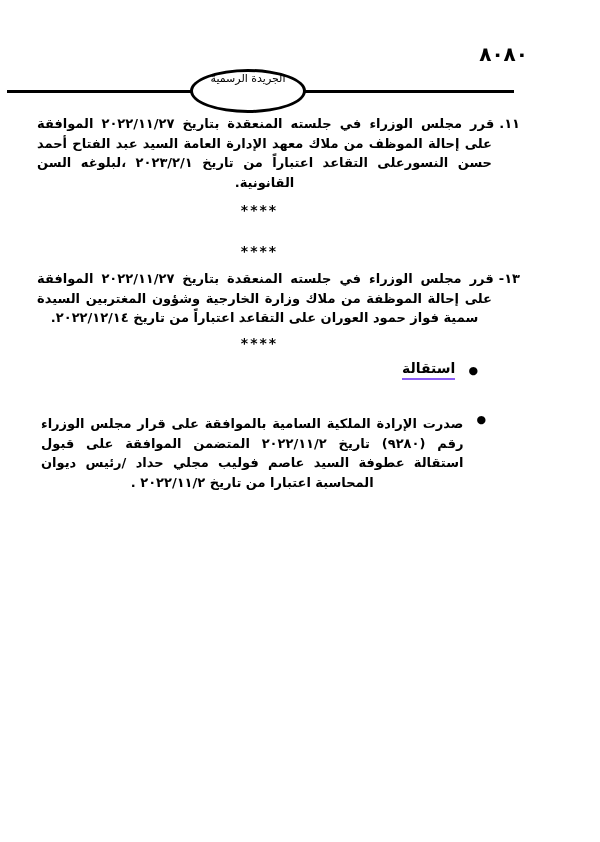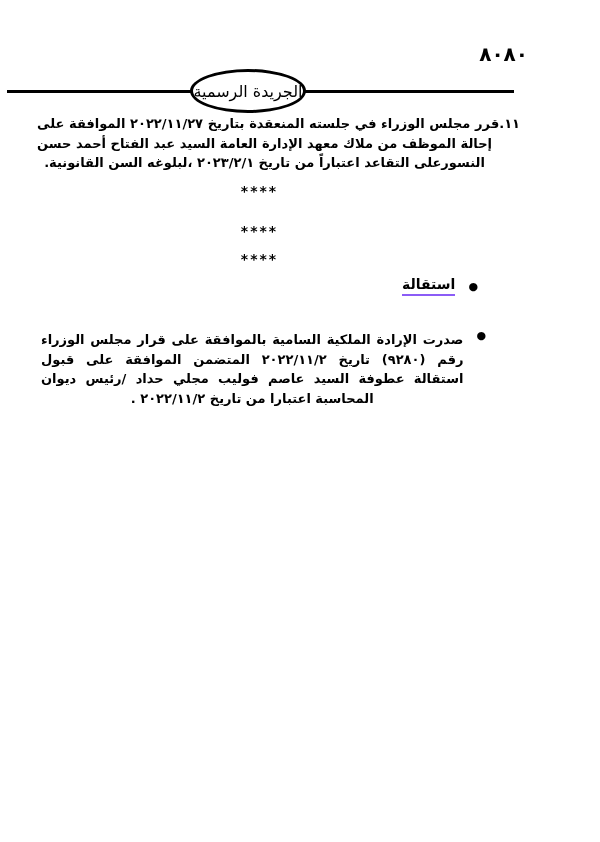--- a/index.html
+++ b/index.html
@@ -40,23 +40,22 @@
     position: absolute;
     top: 69px;
     left: 225px;
     width: 116px;
     height: 44px;
     box-sizing: border-box;
     border: 3px solid #000000;
     border-radius: 50%;
     background: #ffffff;
     display: flex;
-    align-items: center;
     justify-content: center;
-    font-size: 16px;
+    font-size: 11px;
     font-weight: normal;
     z-index: 2;
   }
   
   .content {
     position: absolute;
     top: 114px;
     right: 80px;
     left: 72px;
     direction: rtl;
@@ -65,20 +64,21 @@
     margin: 0;
     font-size: 13px;
     font-weight: bold;
     line-height: 19.5px;
     text-align: justify;
     text-align-last: center;
     padding-right: 28px;
     text-indent: -28px;
   }
   .decision .num {
+    margin-left: 5px;
     white-space: nowrap;
   }
   .stars {
     position: relative;
     left: -19px;
     text-align: center;
     font-size: 14px;
     font-weight: bold;
     letter-spacing: 2px;
     line-height: 19.5px;
@@ -137,20 +137,23 @@
 
     <p class="decision">
       <span class="num">١١.</span><span>قرر مجلس الوزراء في جلسته المنعقدة بتاريخ ٢٠٢٢/١١/٢٧ الموافقة على إحالة الموظف من ملاك معهد الإدارة العامة السيد عبد الفتاح أحمد حسن النسورعلى التقاعد اعتباراً من تاريخ ٢٠٢٣/٢/١ ،لبلوغه السن القانونية.</span>
     </p>
 
     <div class="stars stars-1">****</div>
 
 
     <div class="stars stars-2">****</div>
 
+    <p class="decision">
+      <span class="num">١٣-</span><span>قرر مجلس الوزراء في جلسته المنعقدة بتاريخ ٢٠٢٢/١١/٢٧ الموافقة على إحالة الموظفة من ملاك وزارة الخارجية وشؤون المغتربين السيدة سمية فواز حمود العوران على التقاعد اعتباراً من تاريخ ٢٠٢٢/١٢/١٤.</span>
+    </p>
 
     <div class="stars stars-3">****</div>
 
     <div class="section-heading">
       <span class="bullet">●</span>
       <span class="heading-text">استقالة</span>
     </div>
 
     <div class="bullet-para">
       <span class="bullet">●</span>

